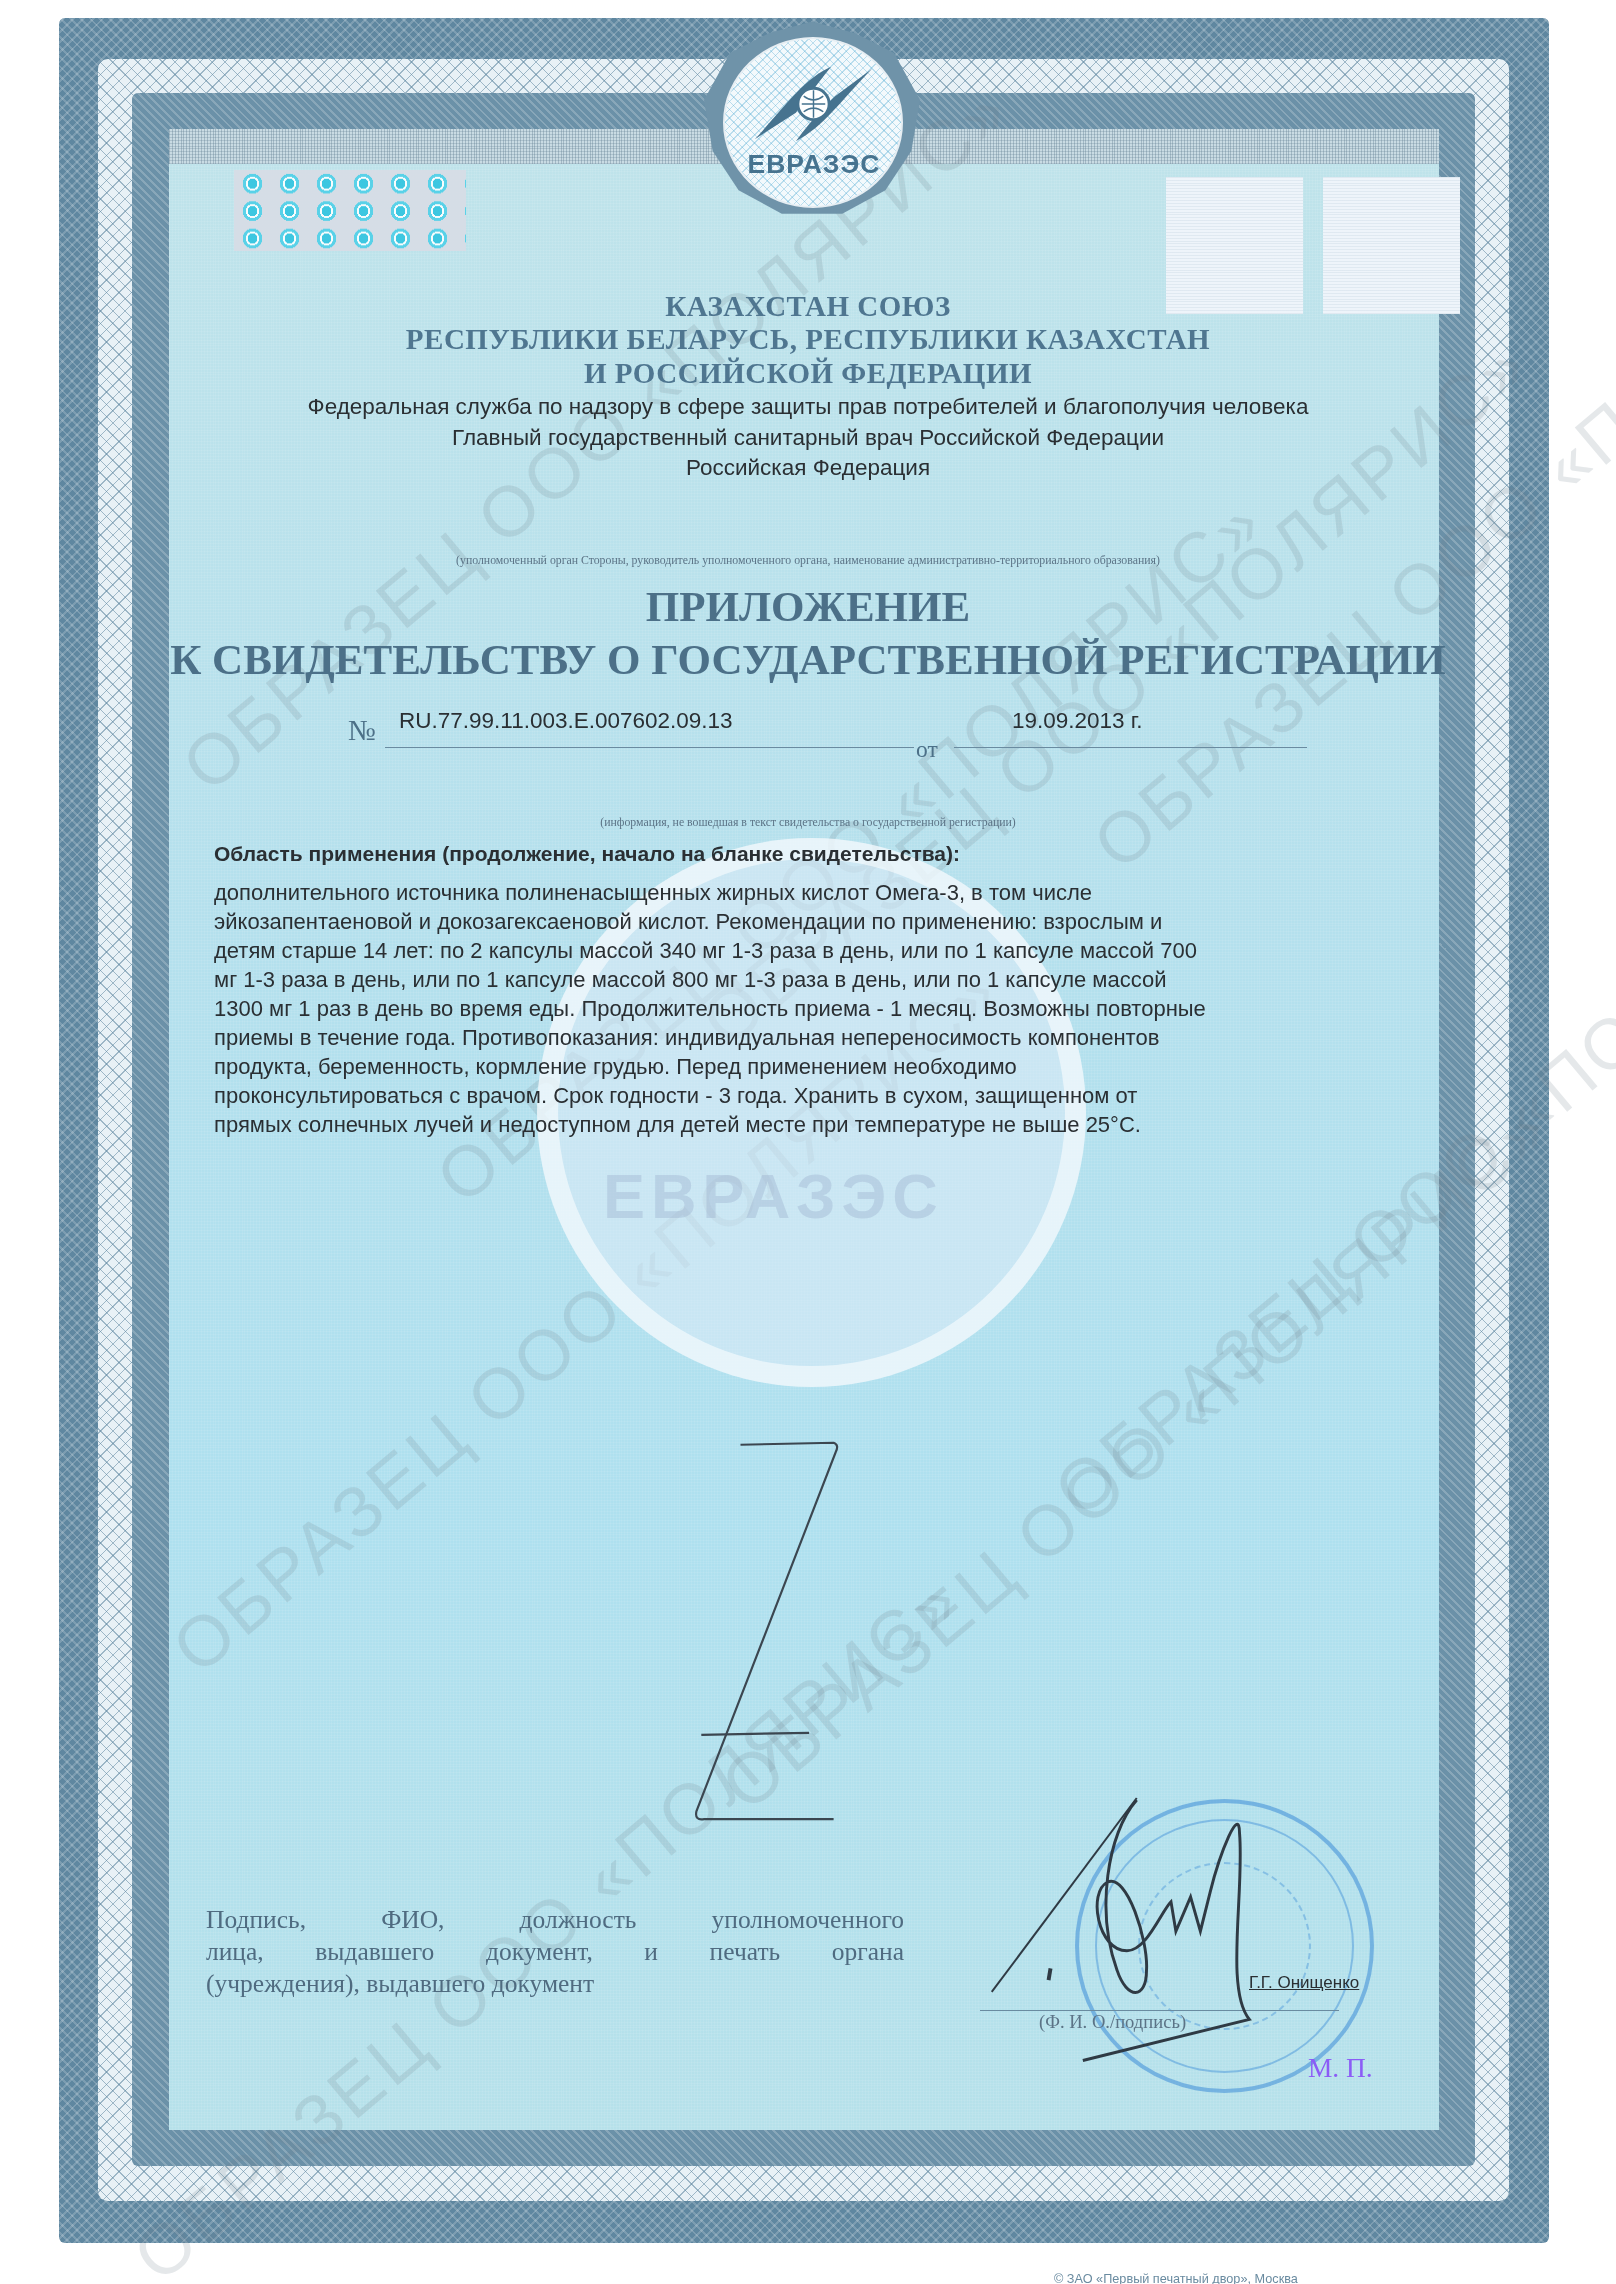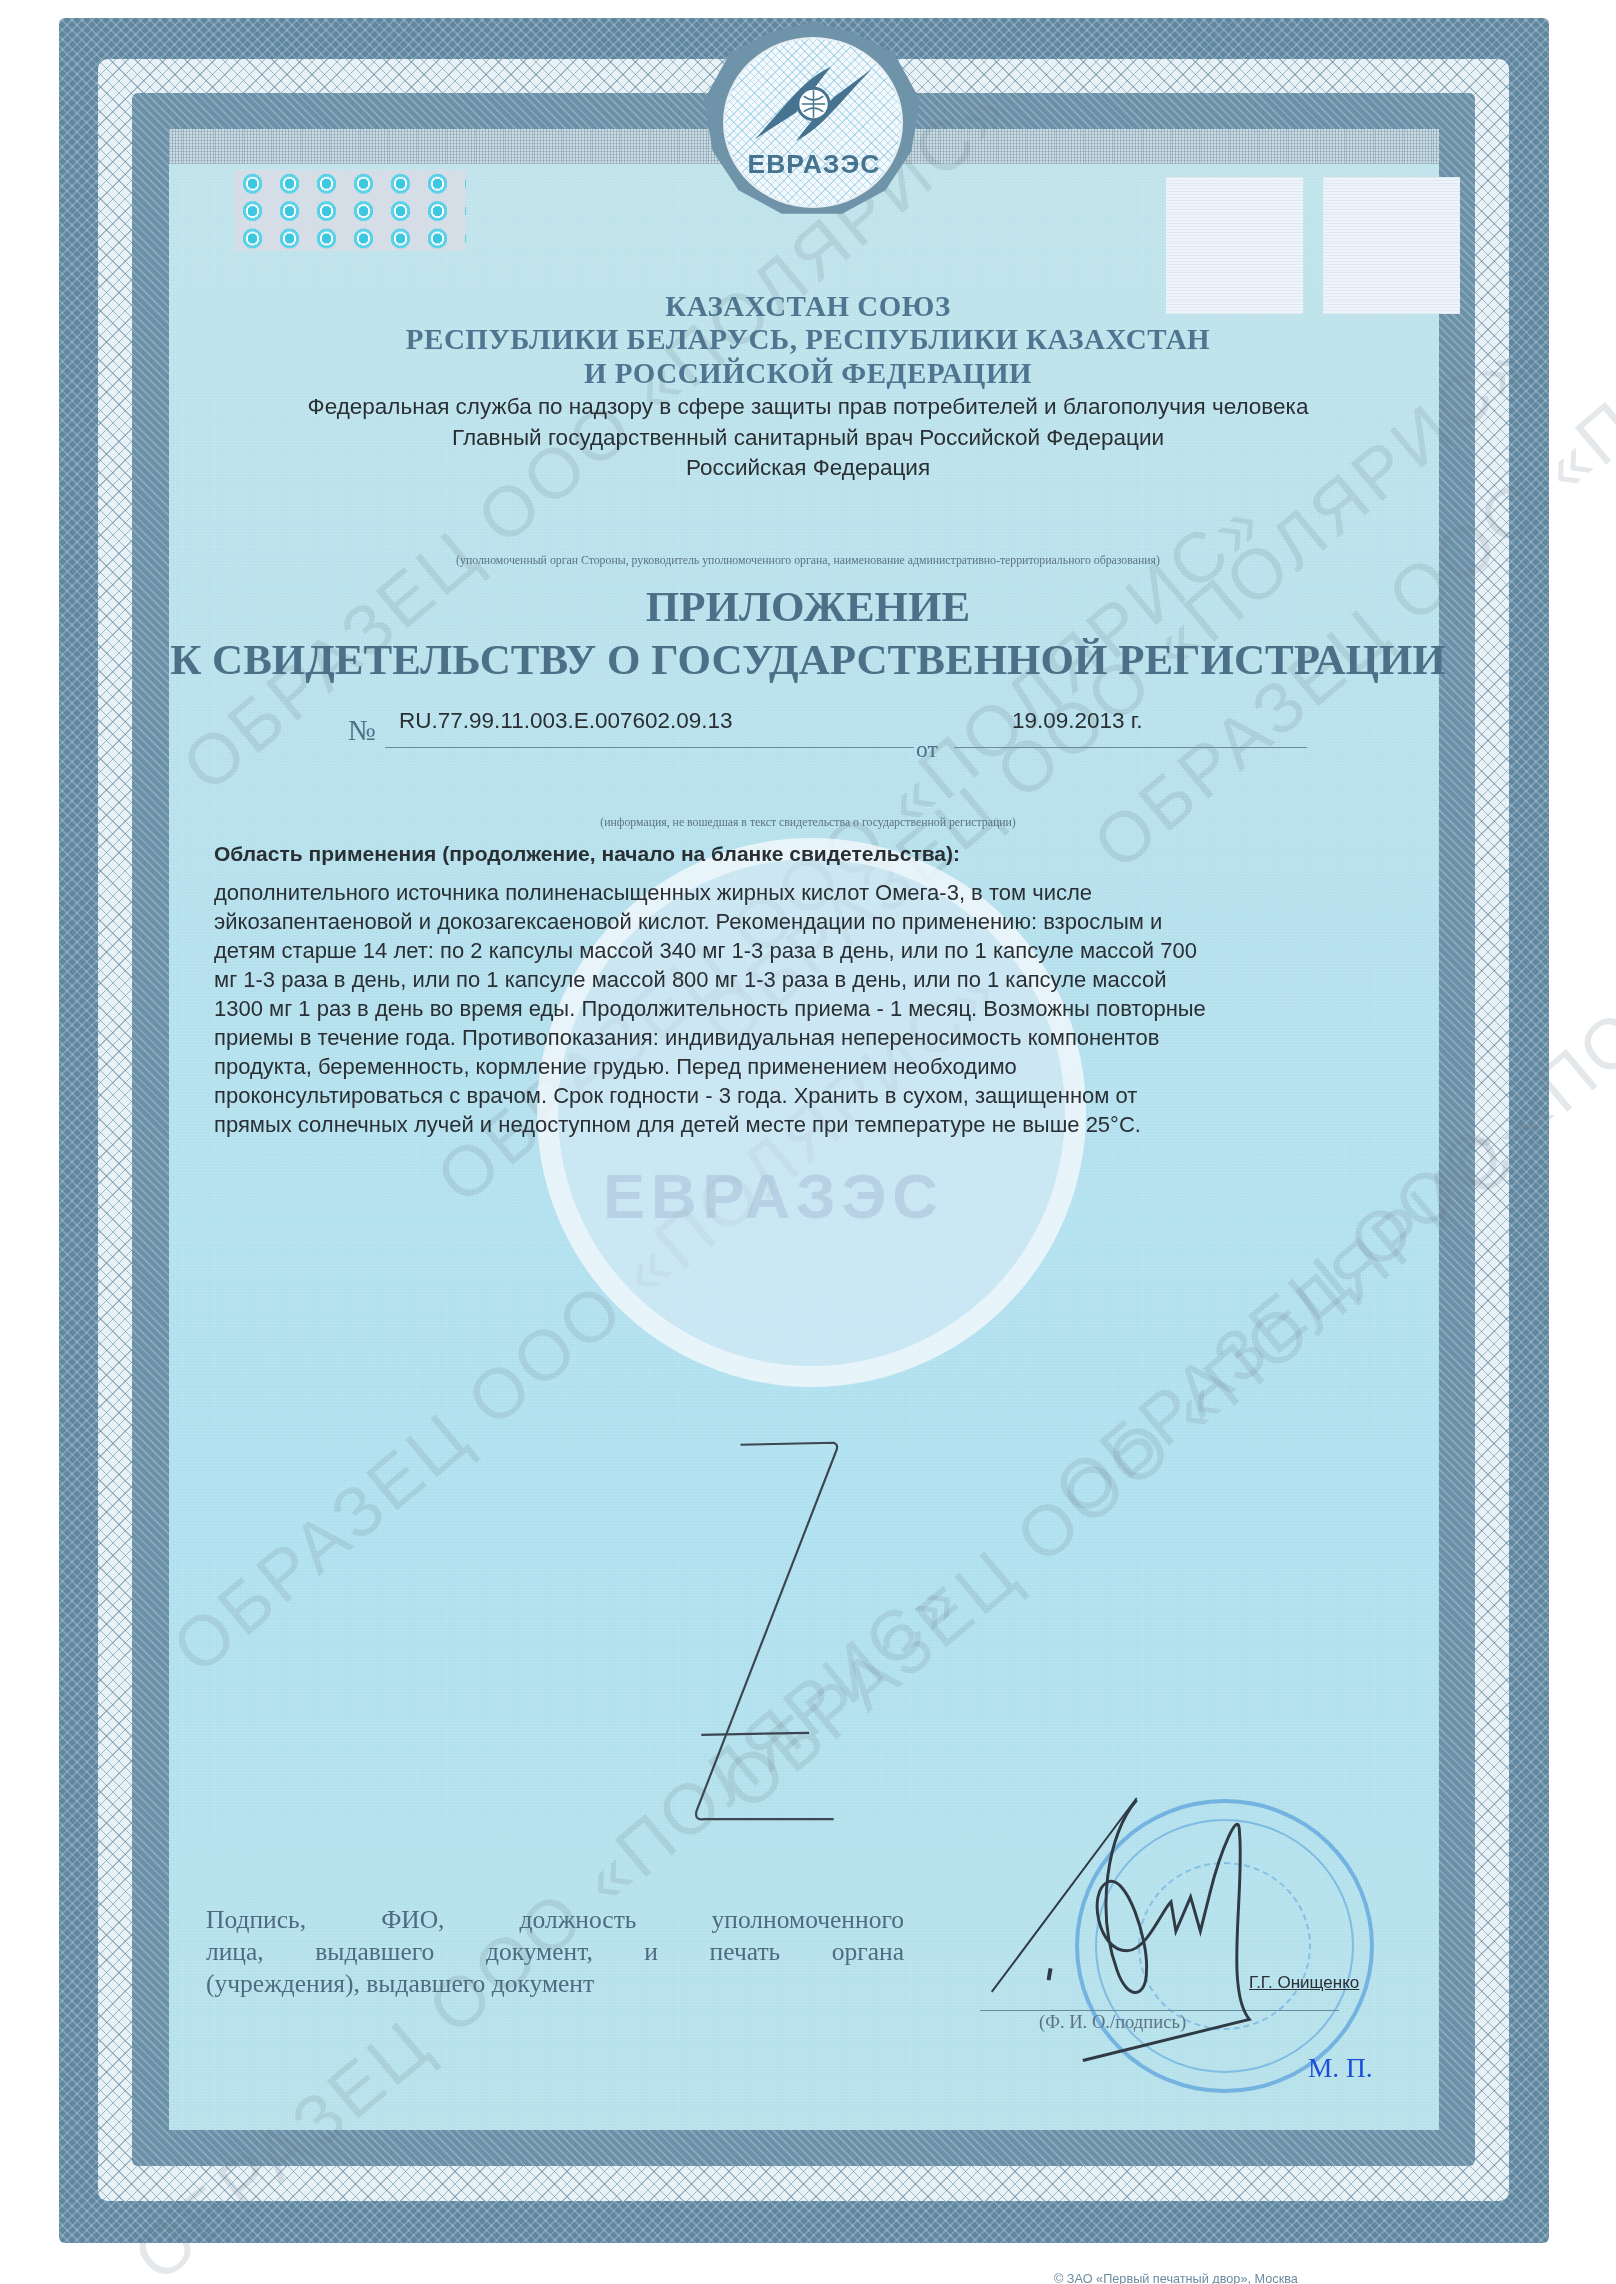--- a/index.html
+++ b/index.html
@@ -158,21 +158,21 @@
       content: ""; position: absolute; inset: 59px; border-radius: 50%;
       border: 2px dashed rgba(60,140,215,0.4);
     }
     .signature-svg { position: absolute; left: 980px; top: 1794px; width: 333px; height: 294px; }
     .signer-line { position: absolute; left: 980px; top: 2010px; width: 359px; border-bottom: 1px solid #6a8ba0; }
     .signer-name { position: absolute; left: 1249px; top: 1973px; font-size: 17px; color: #2a2f33; text-decoration: underline; }
     .fio-caption {
       position: absolute; left: 1039px; top: 2011px; font-family: "Liberation Serif", serif;
       font-size: 18.6px; color: #5b7386;
     }
-    .mp { position: absolute; left: 1308px; top: 2053px; font-family: "Liberation Serif", serif; font-size: 27.4px; color: #1d4ed8; }
+    .mp { position: absolute; left: 1308px; top: 2053px; font-family: "Liberation Serif", serif; font-size: 27.4px; color: #8b5cf6; }
     .footer-credit {
       position: absolute; left: 1054px; top: 2272px; font-size: 12.7px; color: #6a8ba0; white-space: nowrap;
     }
   </style>
 </head>
 <body>
 
 <div class="frame-outer"></div>
 <div class="frame-mesh"></div>
 <div class="frame-inner"></div>

